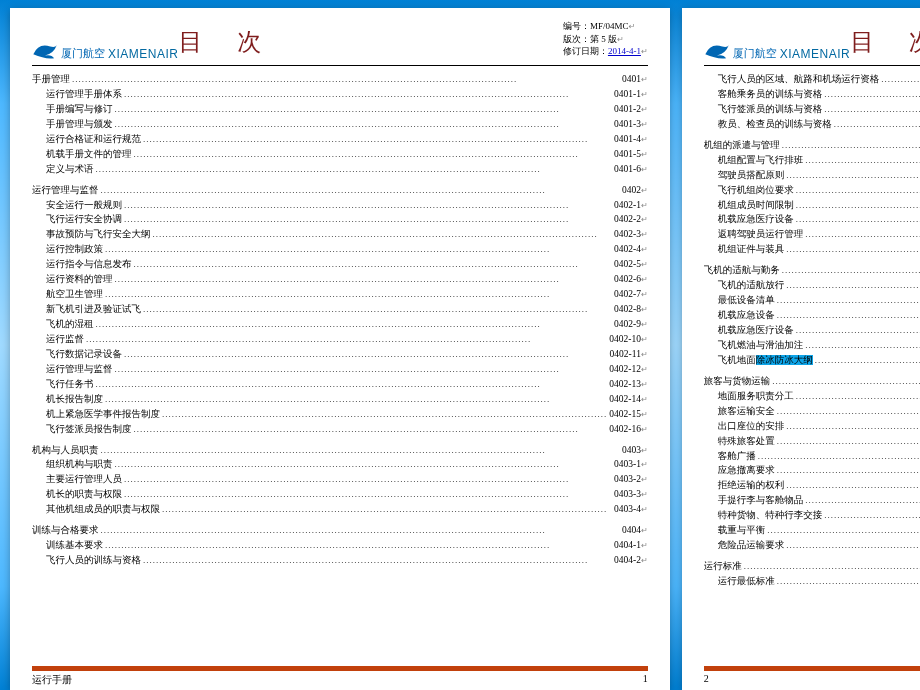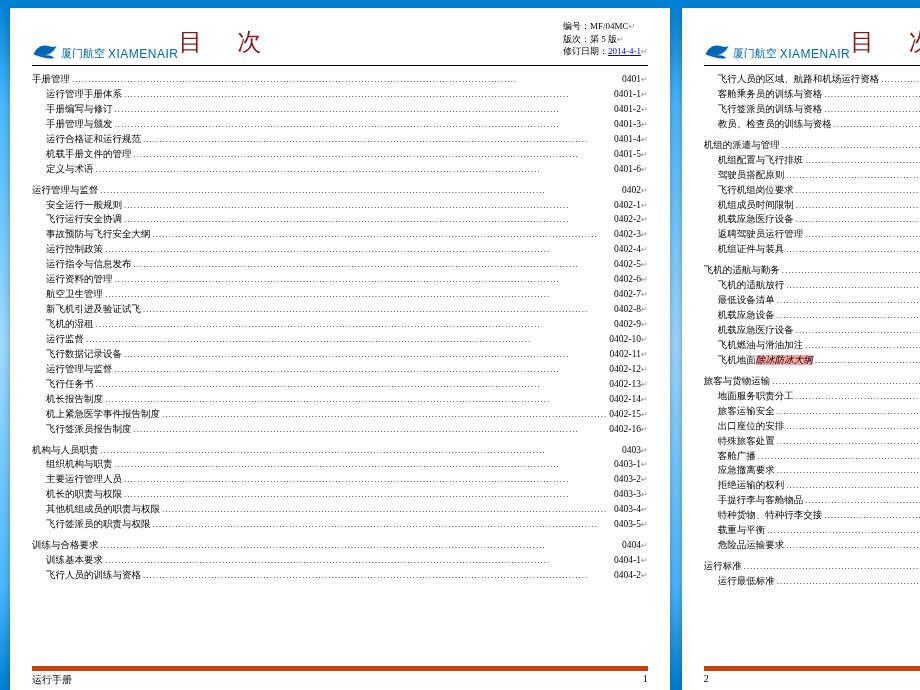--- a/index.html
+++ b/index.html
@@ -76,21 +76,21 @@
     overflow: hidden;
     letter-spacing: 1px;
     color: #000;
     font-size: 9px;
     padding: 0 2px;
   }
   .toc-dots::before {
     content: ".........................................................................................................................................";
   }
   .toc-page { flex: 0 0 auto; }
-  .highlight { background: #fca5a5; font-style: italic; }
+  .highlight { background: #0ea5e9; }
   .page-footer {
     border-top: 5px solid #c2410c;
     display: flex;
     justify-content: space-between;
     font-size: 10px;
     padding-top: 2px;
     height: 18px;
   }
 </style>
 </head>
@@ -257,25 +257,20 @@
         <div class="toc-row sub">
           <span class="toc-label">机长的职责与权限</span>
           <span class="toc-dots"></span>
           <span class="toc-page">0403-3<span class="ret">↵</span></span>
         </div>
         <div class="toc-row sub">
           <span class="toc-label">其他机组成员的职责与权限</span>
           <span class="toc-dots"></span>
           <span class="toc-page">0403-4<span class="ret">↵</span></span>
         </div>
-        <div class="toc-row sub">
-          <span class="toc-label">飞行签派员的职责与权限</span>
-          <span class="toc-dots"></span>
-          <span class="toc-page">0403-5<span class="ret">↵</span></span>
-        </div>
         <div style="height: 6px;"></div>
         <div class="toc-row">
           <span class="toc-label">训练与合格要求</span>
           <span class="toc-dots"></span>
           <span class="toc-page">0404<span class="ret">↵</span></span>
         </div>
         <div class="toc-row sub">
           <span class="toc-label">训练基本要求</span>
           <span class="toc-dots"></span>
           <span class="toc-page">0404-1<span class="ret">↵</span></span>

